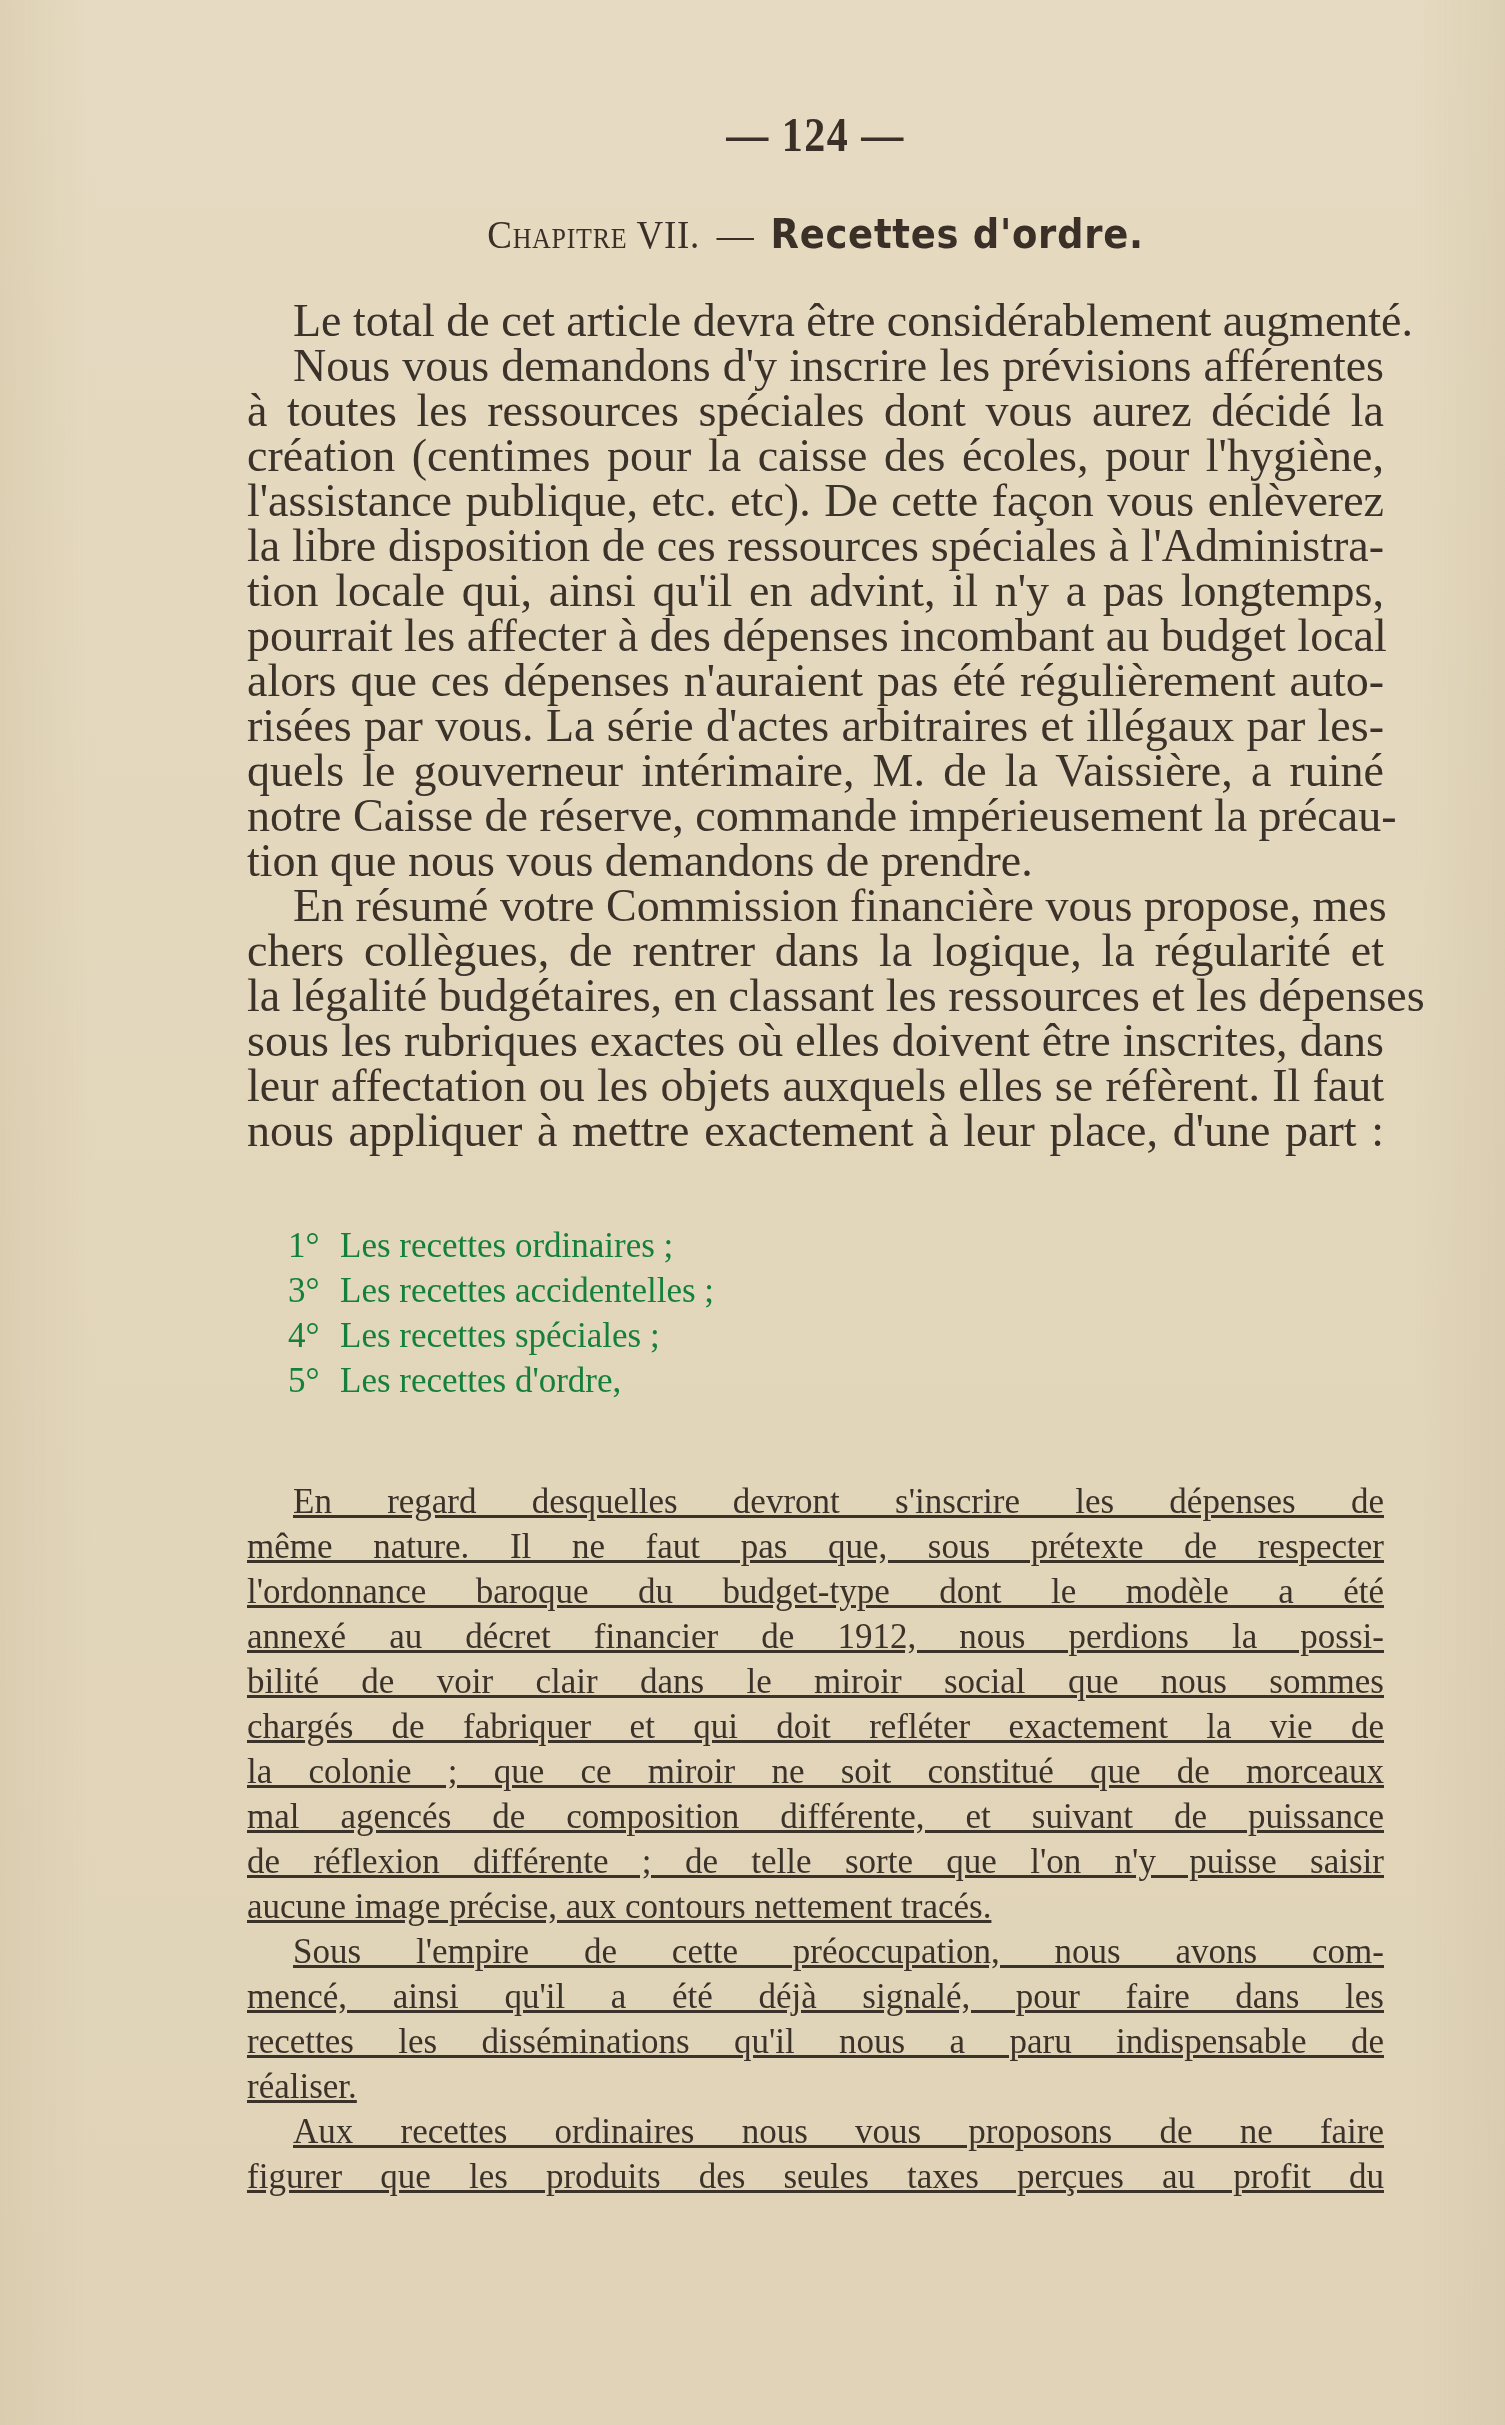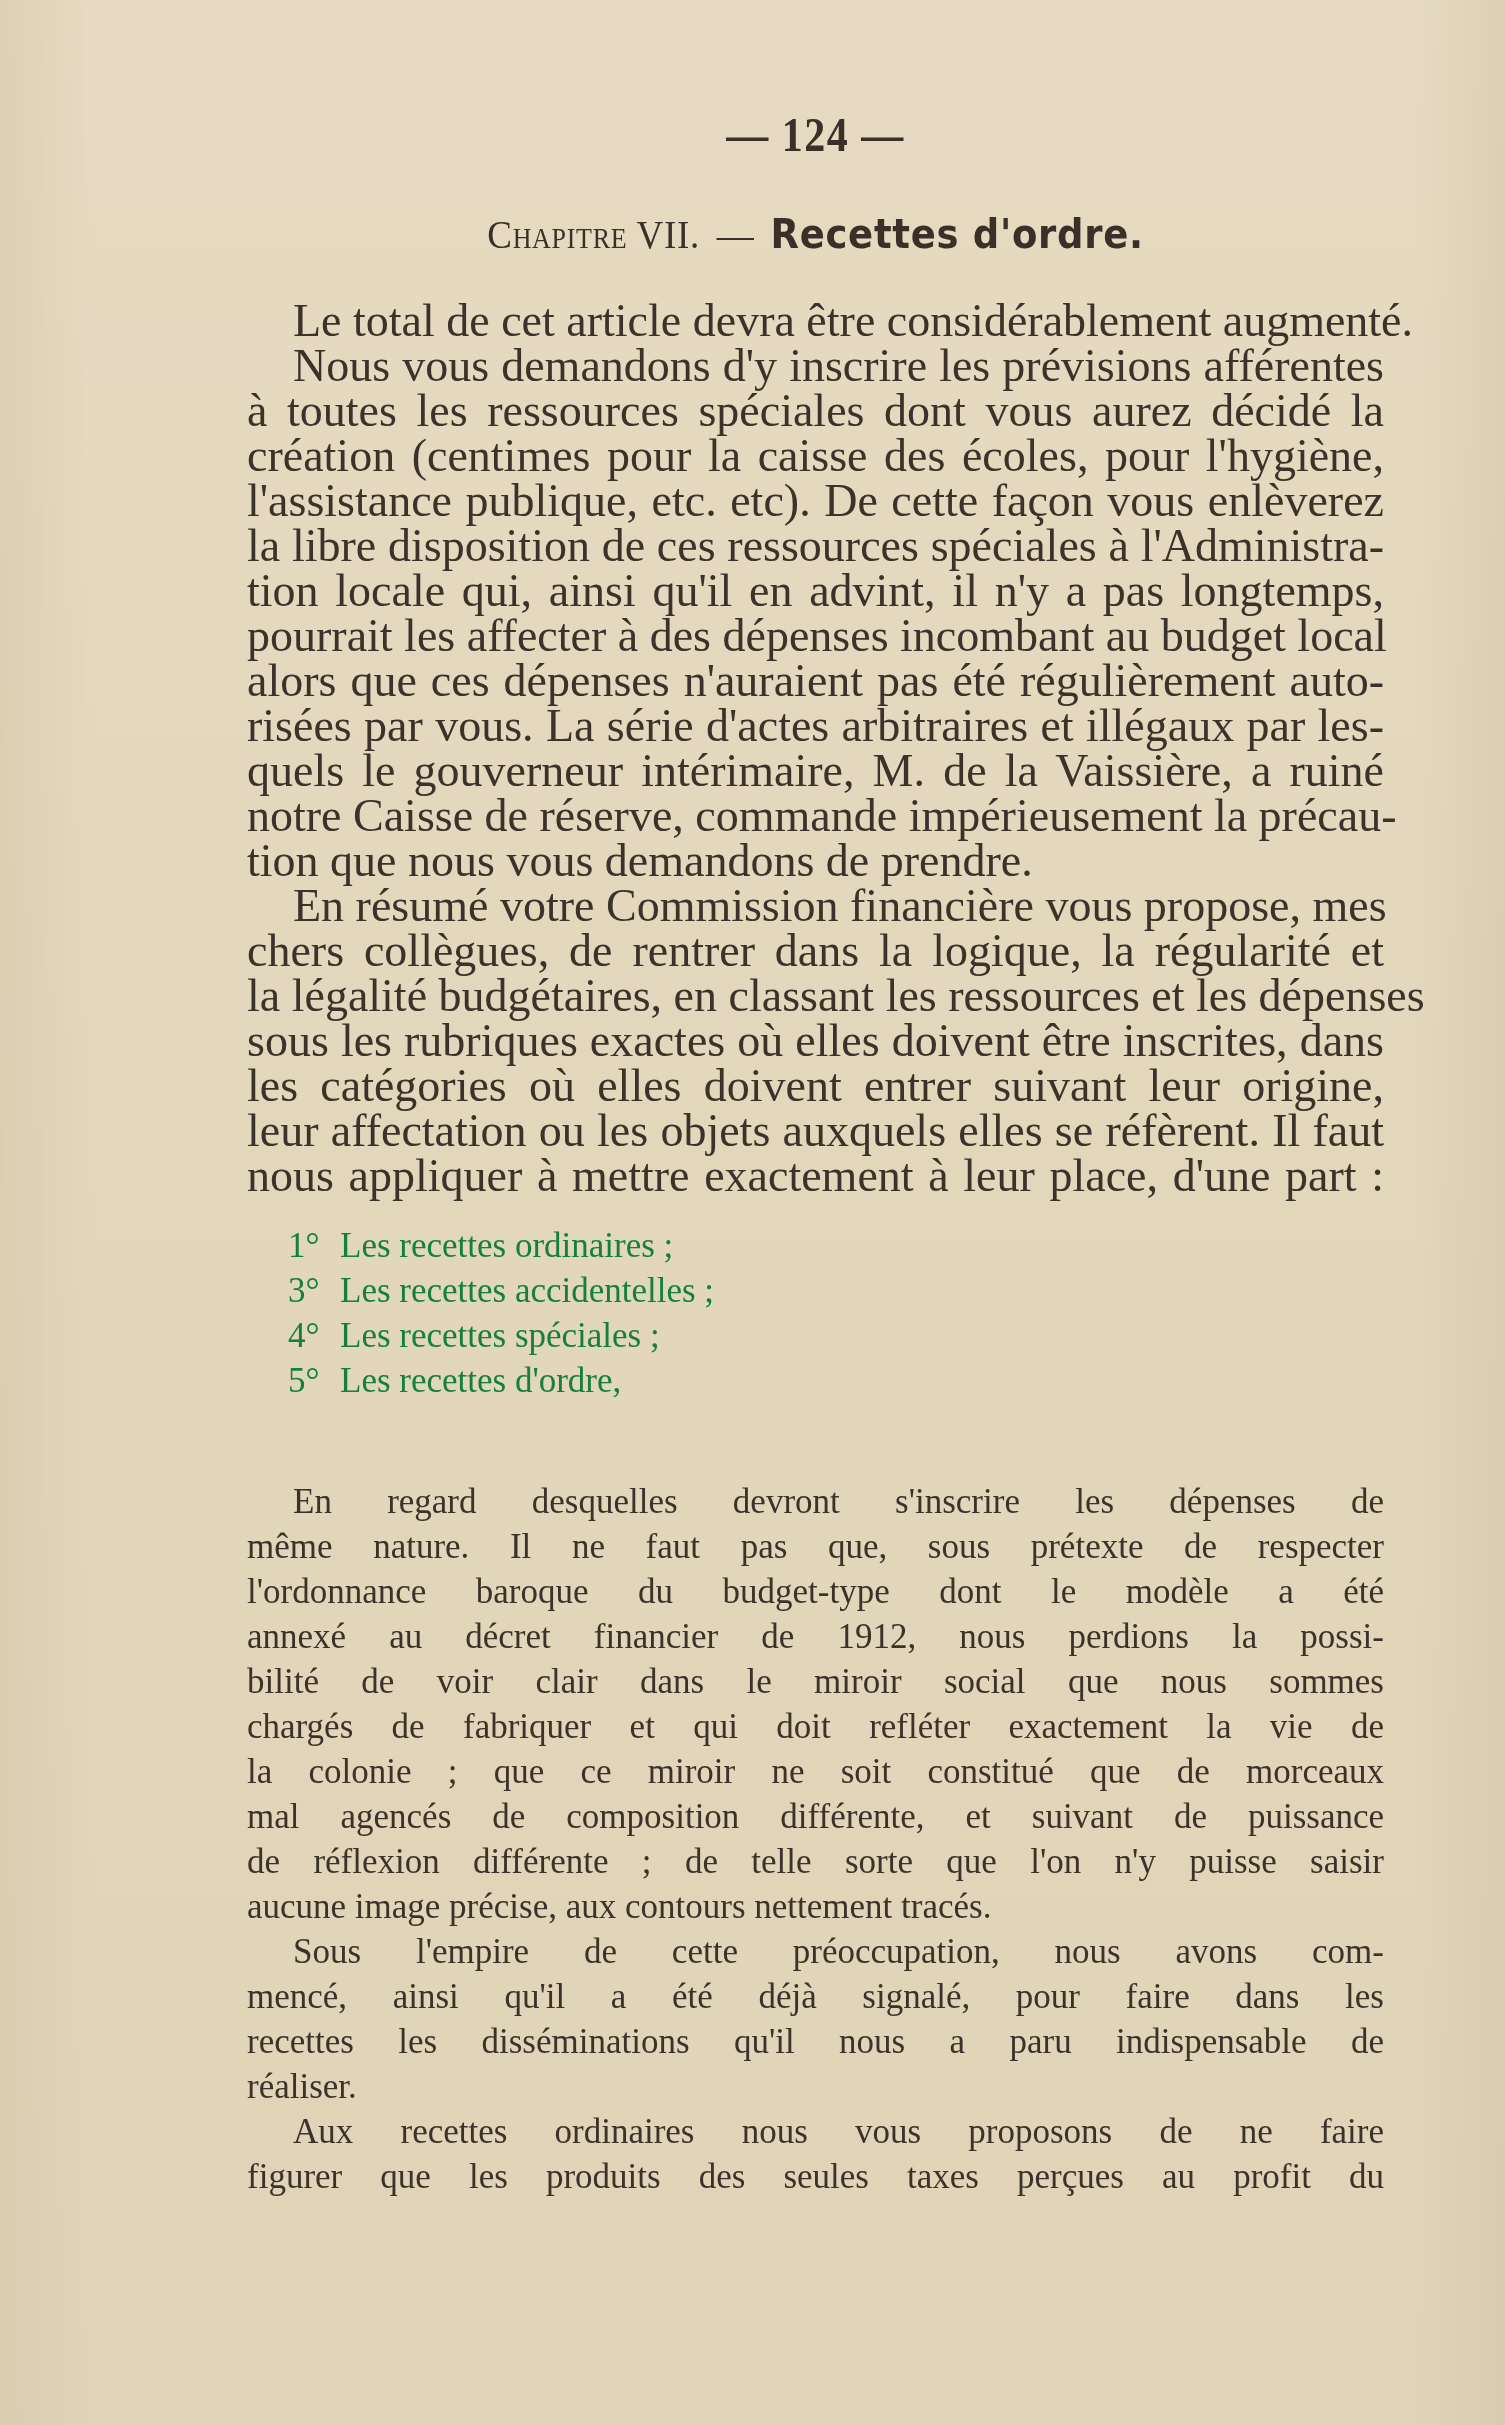--- a/index.html
+++ b/index.html
@@ -99,20 +99,21 @@
       width: 52px;
     }
     .body-text-2 {
       position: absolute;
       top: 1479px;
       left: 0;
       width: 1137px;
       font-size: 35px;
       line-height: 45px;
       color: #3b322a;
+      text-decoration: underline;
     }
     .body-text-2 .line { height: 45px; }
   </style>
 </head>
 <body>
 
 <div class="page">
 
   <div class="page-number">— 124 —</div>
 
@@ -133,21 +134,20 @@
     <span class="line">pourrait les affecter à des dépenses incombant au budget local</span>
     <span class="line">alors que ces dépenses n'auraient pas été régulièrement auto-</span>
     <span class="line">risées par vous. La série d'actes arbitraires et illégaux par les-</span>
     <span class="line">quels le gouverneur intérimaire, M. de la Vaissière, a ruiné</span>
     <span class="line">notre Caisse de réserve, commande impérieusement la précau-</span>
     <span class="line last">tion que nous vous demandons de prendre.</span>
     <span class="line indent">En résumé votre Commission financière vous propose, mes</span>
     <span class="line">chers collègues, de rentrer dans la logique, la régularité et</span>
     <span class="line">la légalité budgétaires, en classant les ressources et les dépenses</span>
     <span class="line">sous les rubriques exactes où elles doivent être inscrites, dans</span>
-    <span class="line">les catégories où elles doivent entrer suivant leur origine,</span>
     <span class="line">leur affectation ou les objets auxquels elles se réfèrent. Il faut</span>
     <span class="line">nous appliquer à mettre exactement à leur place, d'une part :</span>
   </div>
 
   <div class="list-block">
     <span class="list-item">
       <span class="num">1°</span><span>Les recettes ordinaires ;</span>
     </span>
     <span class="list-item">
       <span class="num">3°</span><span>Les recettes accidentelles ;</span>

